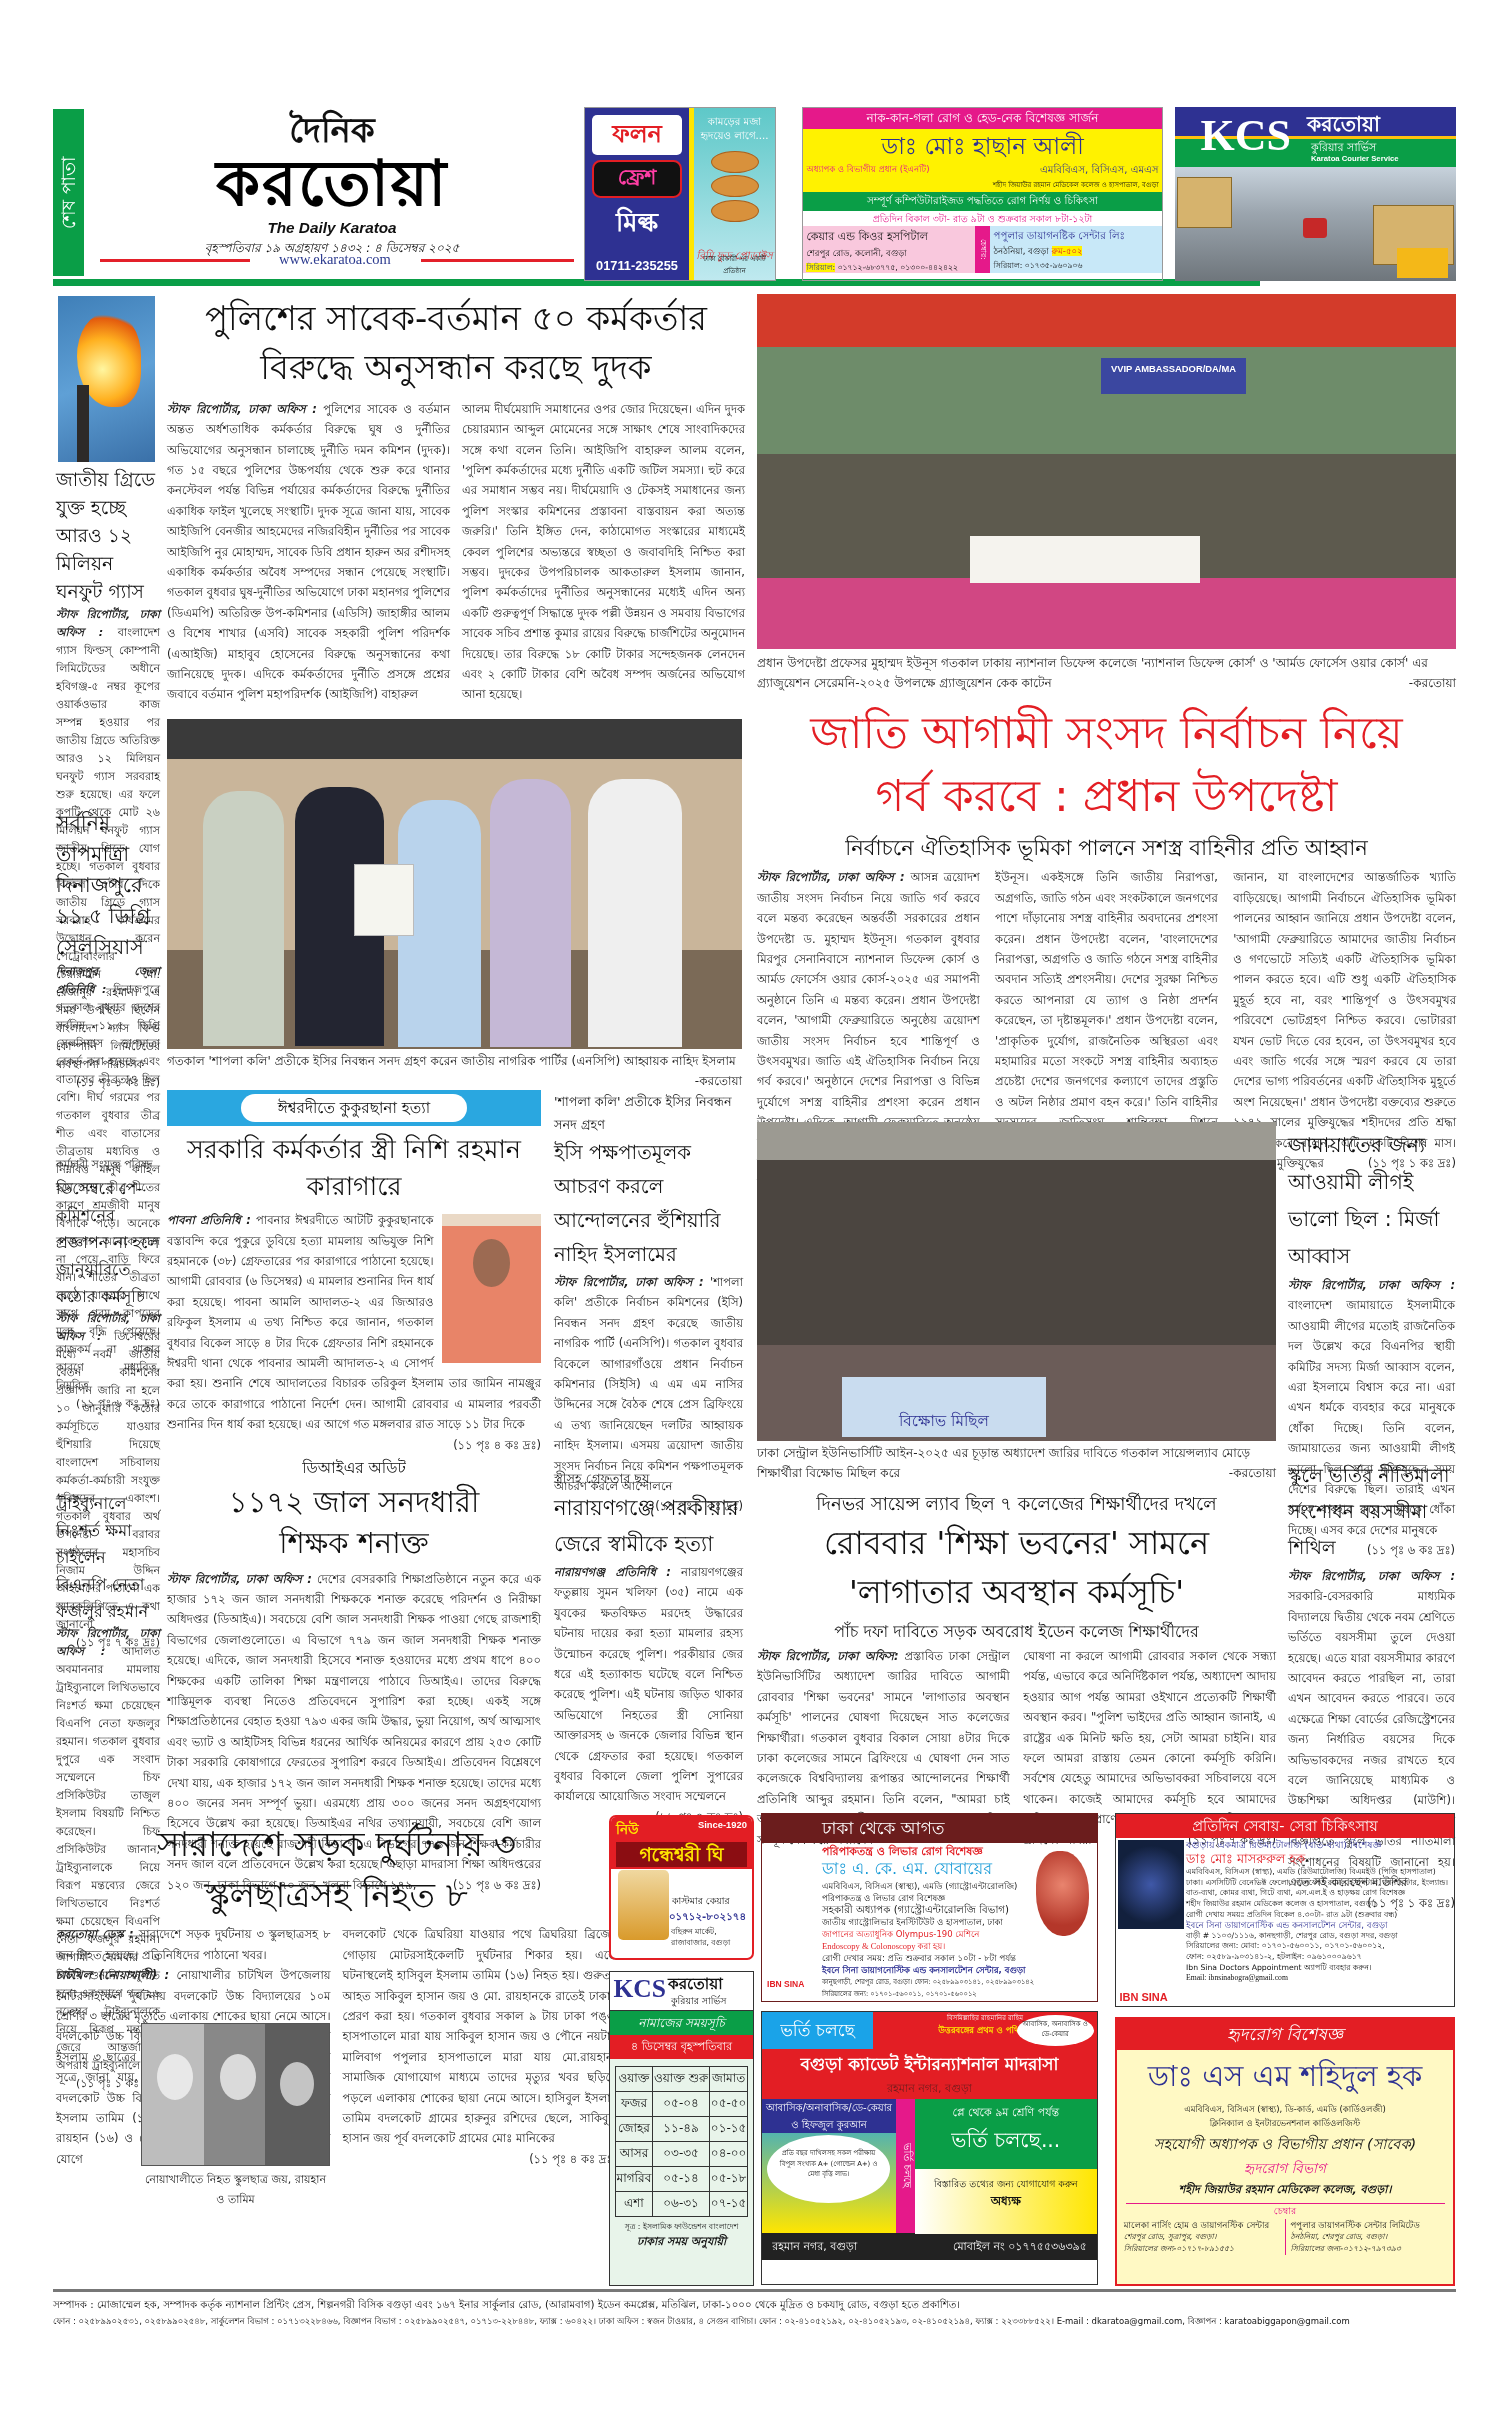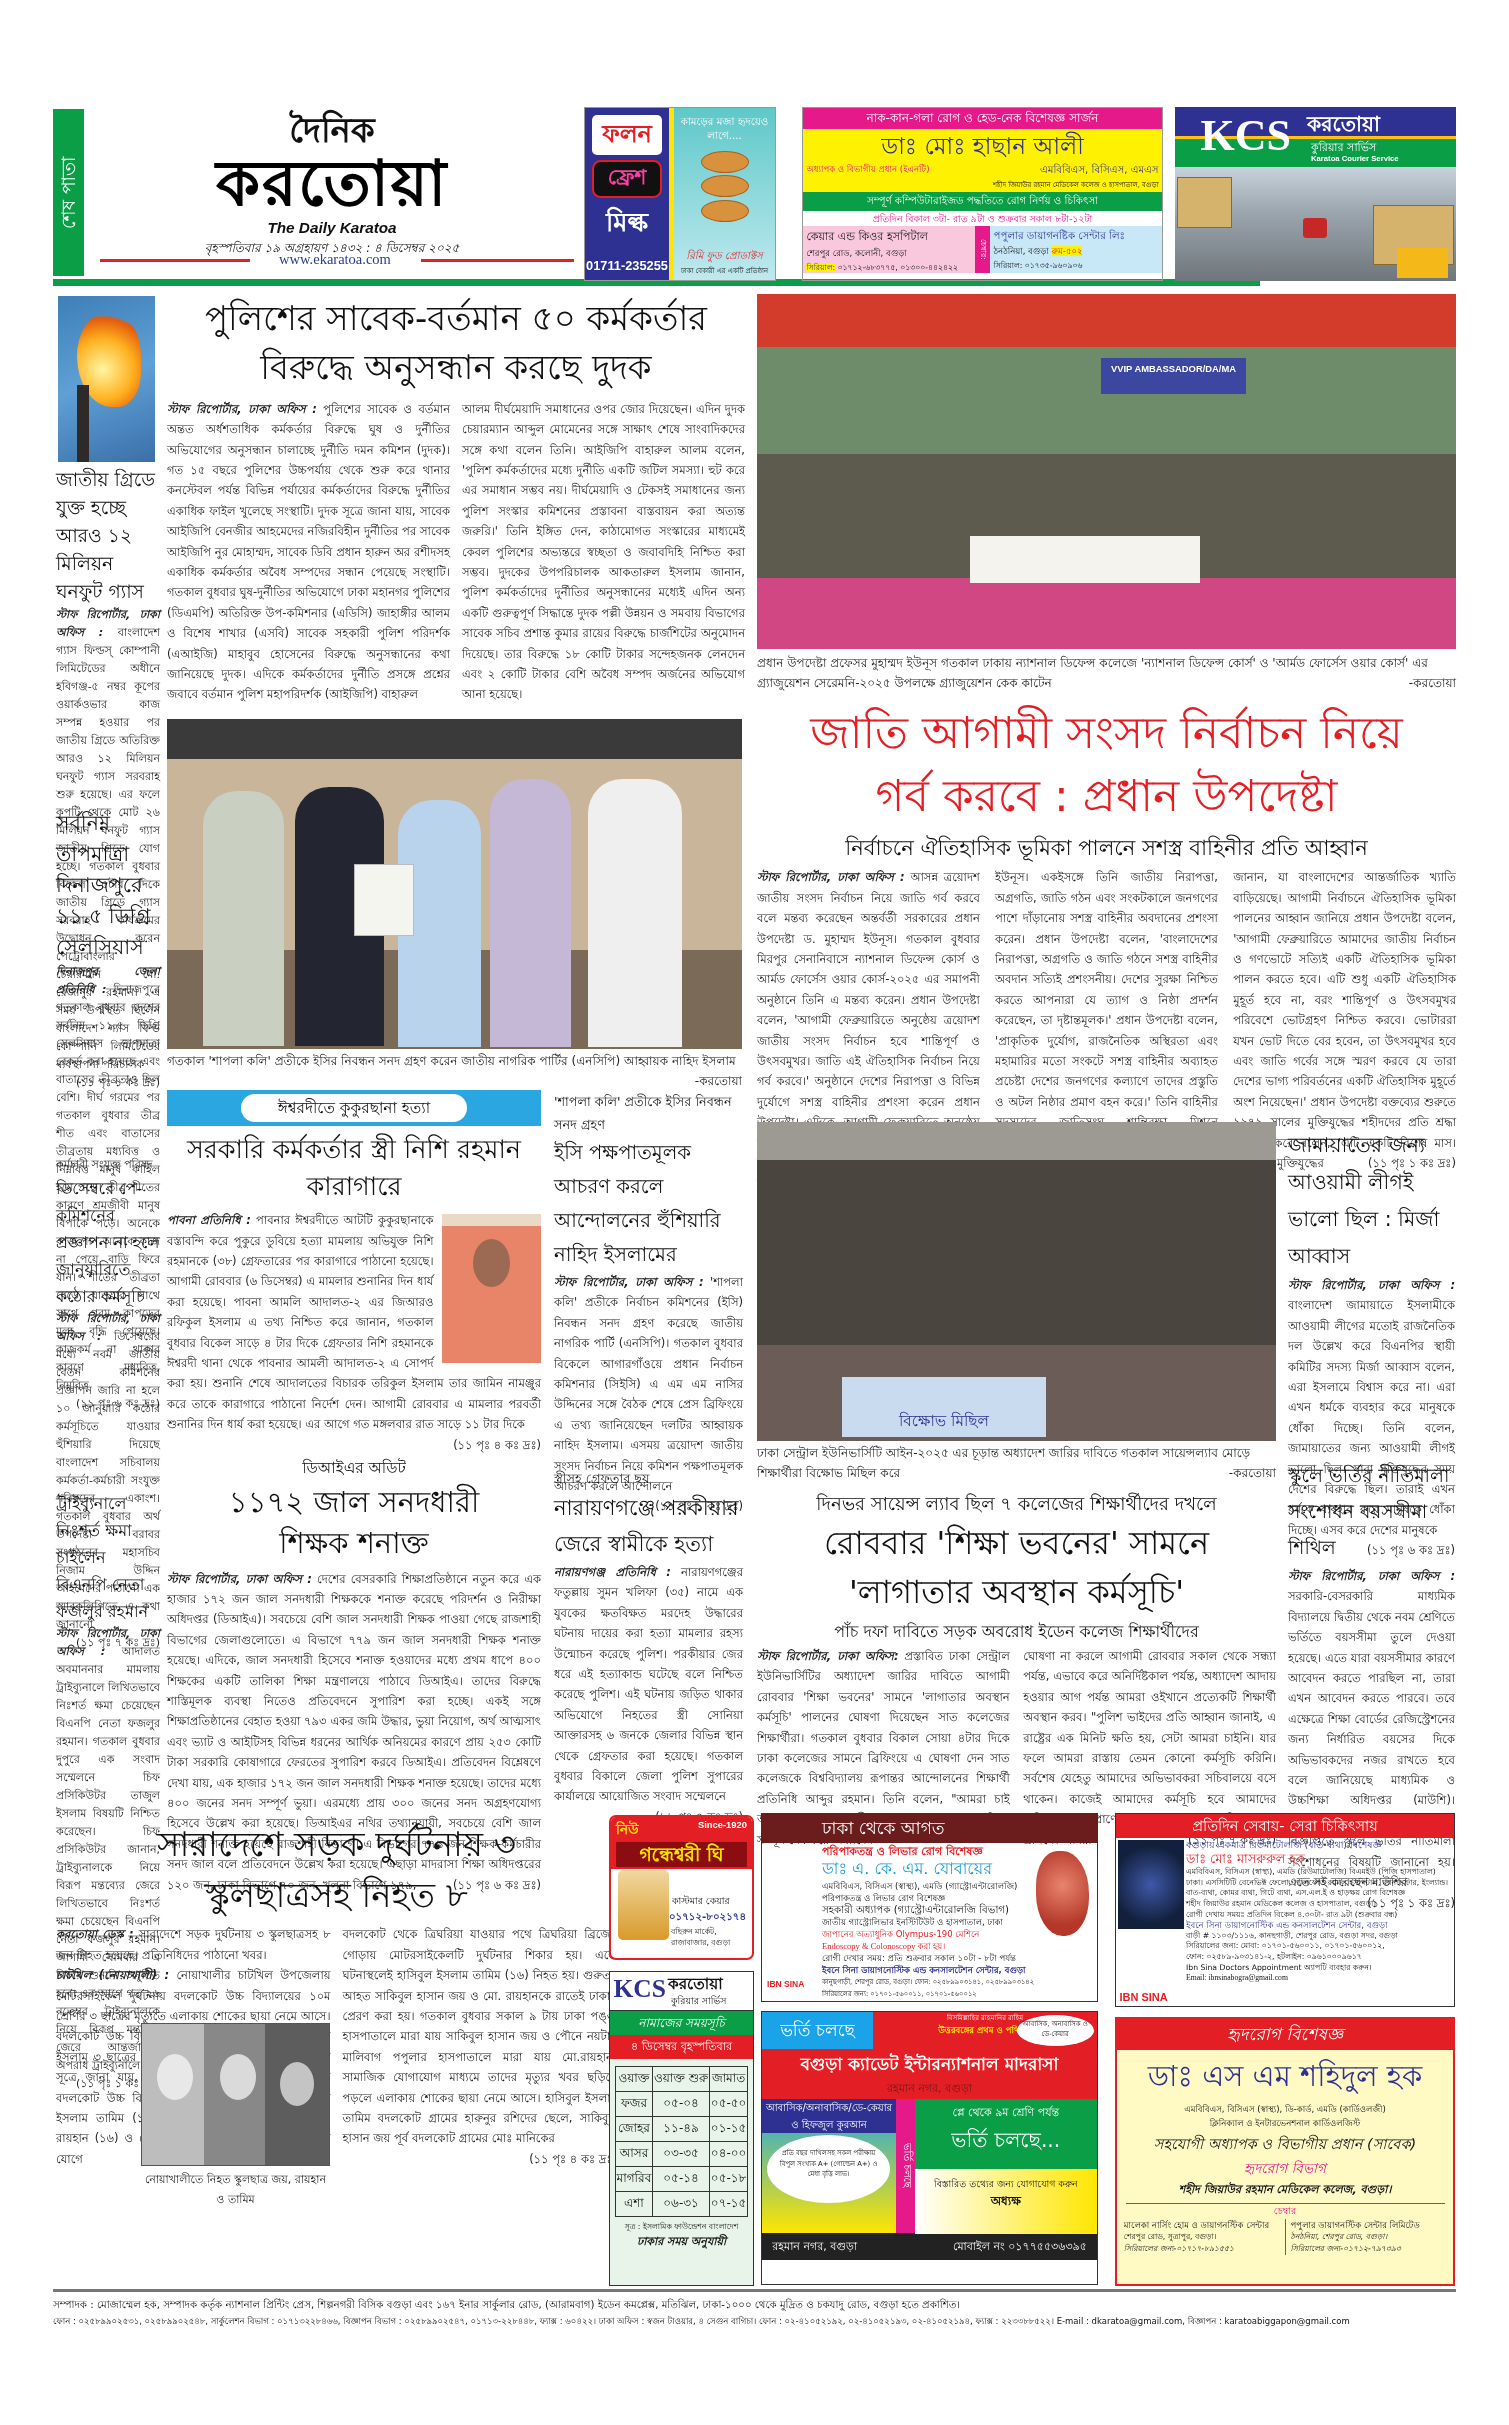--- a/index.html
+++ b/index.html
@@ -29,21 +29,21 @@
   <div style="font-size:63px;font-weight:900;line-height:68px;letter-spacing:1.7px;color:#000;">করতোয়া</div>
   <div style="font-family:'Liberation Sans',sans-serif;font-style:italic;font-weight:bold;font-size:15.3px;line-height:20.4px;">The Daily Karatoa</div>
   <div style="font-size:12px;line-height:20.4px;font-style:italic;">বৃহস্পতিবার ১৯ অগ্রহায়ণ ১৪৩২ : ৪ ডিসেম্বর ২০২৫</div>
 </div>
 <div class="abs red-line" style="left:100px;top:259px;width:150px;"></div>
 <div class="abs" style="left:262px;top:251px;width:146px;text-align:center;font-family:'Liberation Serif',serif;font-size:14.5px;color:#2b3a8f;">www.ekaratoa.com</div>
 <div class="abs red-line" style="left:421px;top:259px;width:153px;"></div>
 <div class="abs green-bar" style="width:1207px;"></div>
 
 <div class="abs ad" style="left:584px;top:107px;width:192px;height:174px;display:flex;">
-  <div style="width:84px;background:#2e3192;color:#fff;text-align:center;padding-top:6.8px;">
+  <div style="width:104px;background:#2e3192;color:#fff;text-align:center;padding-top:6.8px;">
     <div style="font-size:24px;font-weight:900;color:#e31e24;background:#fff;margin:0 6.8px;border-radius:5.1px;">ফলন</div>
     <div style="font-size:20.4px;font-weight:900;background:#111;color:#ff3ea5;margin:5.1px 6.8px;border:2.6px solid #e31e24;border-radius:8.5px;">ফ্রেশ</div>
     <div style="font-size:25.5px;font-weight:900;">মিল্ক</div>
     <div style="font-family:'Liberation Sans',sans-serif;font-size:12.8px;font-weight:bold;margin-top:12px;">01711-235255</div>
   </div>
   <div style="flex:1;background:linear-gradient(#5ec8c8,#bfe9ef);border-left:5.1px solid #ffe600;text-align:center;position:relative;">
     <div style="color:#fff;font-size:10.2px;line-height:14.5px;padding:6.8px 3.4px;">কামড়ের মজা হৃদয়েও লাগে....</div>
     <div style="margin:0 auto;width:48px;">
       <div style="height:22px;border-radius:50%;background:#d8913c;margin-bottom:2.6px;border:1.7px solid #a9611e"></div>
       <div style="height:22px;border-radius:50%;background:#d8913c;margin-bottom:2.6px;border:1.7px solid #a9611e"></div>
@@ -443,21 +443,21 @@
   <div style="color:#2e3192;font-size:29px;line-height:53px;">ডাঃ এস এম শহিদুল হক</div>
   <div style="font-size:8.5px;">এমবিবিএস, বিসিএস (স্বাস্থ্য), ডি-কার্ড, এমডি (কার্ডিওলজী)</div>
   <div style="font-size:8.5px;">ক্লিনিক্যাল ও ইনটারভেনশনাল কার্ডিওলজিস্ট</div>
   <div style="font-size:14.5px;line-height:27px;font-style:italic;">সহযোগী অধ্যাপক ও বিভাগীয় প্রধান (সাবেক)</div>
   <div style="font-size:13.6px;color:#e5198a;font-style:italic;">হৃদরোগ বিভাগ</div>
   <div style="font-size:11px;font-style:italic;font-weight:bold;">শহীদ জিয়াউর রহমান মেডিকেল কলেজ, বগুড়া।</div>
   <div style="color:#e5198a;font-size:9.4px;border-top:0.9px solid #e5198a;margin:3.4px 8.5px 0;">চেম্বার</div>
   <div style="display:flex;text-align:left;font-size:7.7px;line-height:12px;padding:0 6.8px;">
     <div style="flex:1;border-right:0.9px solid #e5198a;padding-right:5.1px;">
       <div style="font-size:8.5px;">মালেকা নার্সিং হোম ও ডায়াগনস্টিক সেন্টার</div>
-      <div style="">শেরপুর রোড, সুত্রাপুর, বগুড়া।</div>
+      <div style="font-style:italic;">শেরপুর রোড, সুত্রাপুর, বগুড়া।</div>
       <div style="font-style:italic;">সিরিয়ালের জন্য-০১৭১৭-৮৯১৫৫১</div>
     </div>
     <div style="flex:1;padding-left:5.1px;">
       <div style="font-size:8.5px;">পপুলার ডায়াগনস্টিক সেন্টার লিমিটেড</div>
       <div style="font-style:italic;">ঠনঠনিয়া, শেরপুর রোড, বগুড়া।</div>
       <div style="font-style:italic;">সিরিয়ালের জন্য-০১৭১২-৭৯৭৩৯৩</div>
     </div>
   </div>
 </div>
 

